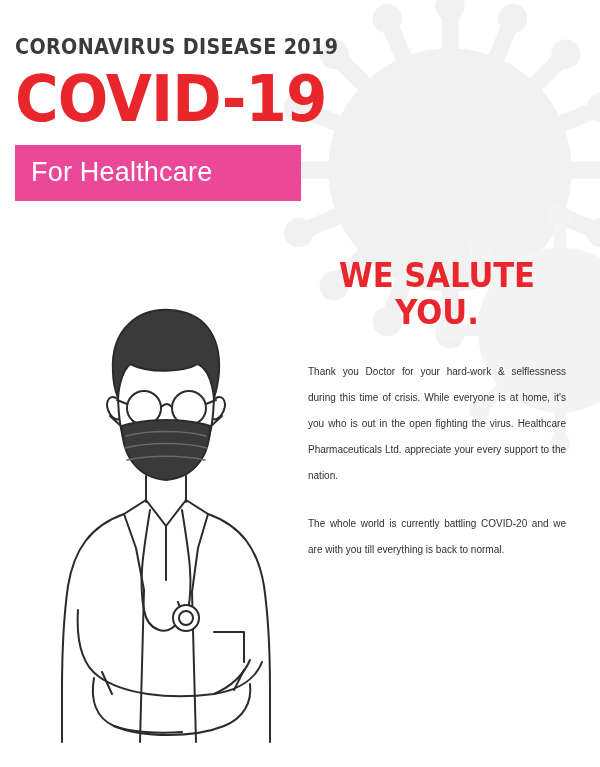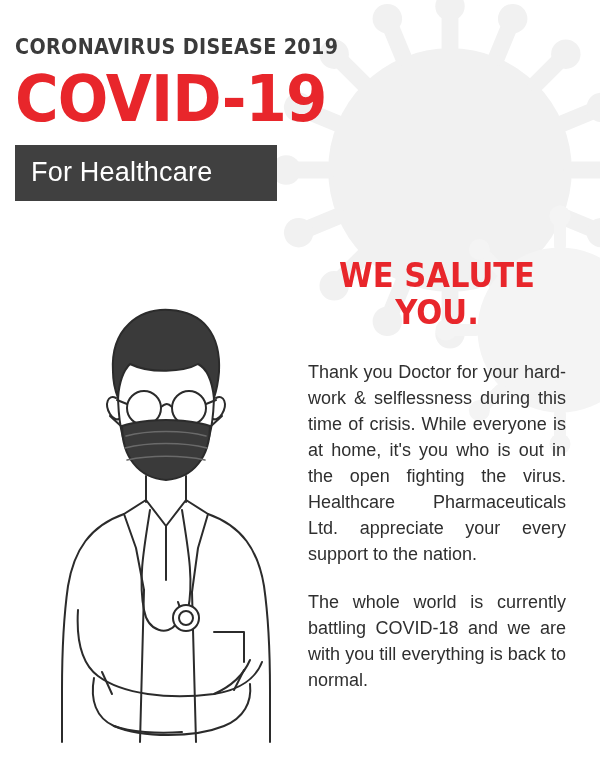--- a/index.html
+++ b/index.html
@@ -60,25 +60,25 @@
     font-size: 64px;
     line-height: 64px;
     letter-spacing: -1px;
     color: #e8262b;
     margin-top: 8px;
     transform: scaleX(0.93);
     transform-origin: left center;
   }
   .subtitle-box {
     margin-top: 14px;
-    background: #404040;
+    background: #ec4899;
     color: #ffffff;
     display: inline-block;
     padding: 11px 16px 13px 16px;
-    width: 262px;
+    width: 286px;
   }
   .subtitle-box .line {
     font-size: 27px;
     line-height: 32px;
     font-weight: normal;
     letter-spacing: 0.2px;
   }
 
   
   .right-col {
@@ -95,21 +95,21 @@
     color: #e8262b;
     font-size: 34px;
     line-height: 37px;
     text-align: center;
     letter-spacing: 0px;
     transform: scaleX(0.9);
     transform-origin: center center;
   }
   .body-copy {
     margin-top: 28px;
-    font-size: 18px;
+    font-size: 10px;
     line-height: 26px;
     color: #2f2f2f;
     text-align: justify;
     text-justify: inter-word;
   }
   .body-copy p { margin: 0 0 22px 0; }
   .body-copy p:last-child { margin-bottom: 0; }
 
   
   .doctor {
@@ -264,15 +264,15 @@
   </g>
 </svg>
 
 <div class="right-col">
   <div class="salute">
     <div>WE SALUTE</div>
     <div>YOU.</div>
   </div>
   <div class="body-copy">
     <p>Thank you Doctor for your hard-work &amp; selflessness during this time of crisis. While everyone is at home, it's you who is out in the open fighting the virus. Healthcare Pharmaceuticals Ltd. appreciate your every support to the nation.</p>
-    <p>The whole world is currently battling COVID-18 and we are with you till everything is back to normal.</p>
+    <p>The whole world is currently battling COVID-20 and we are with you till everything is back to normal.</p>
   </div>
 </div>
 
 </body></html>

